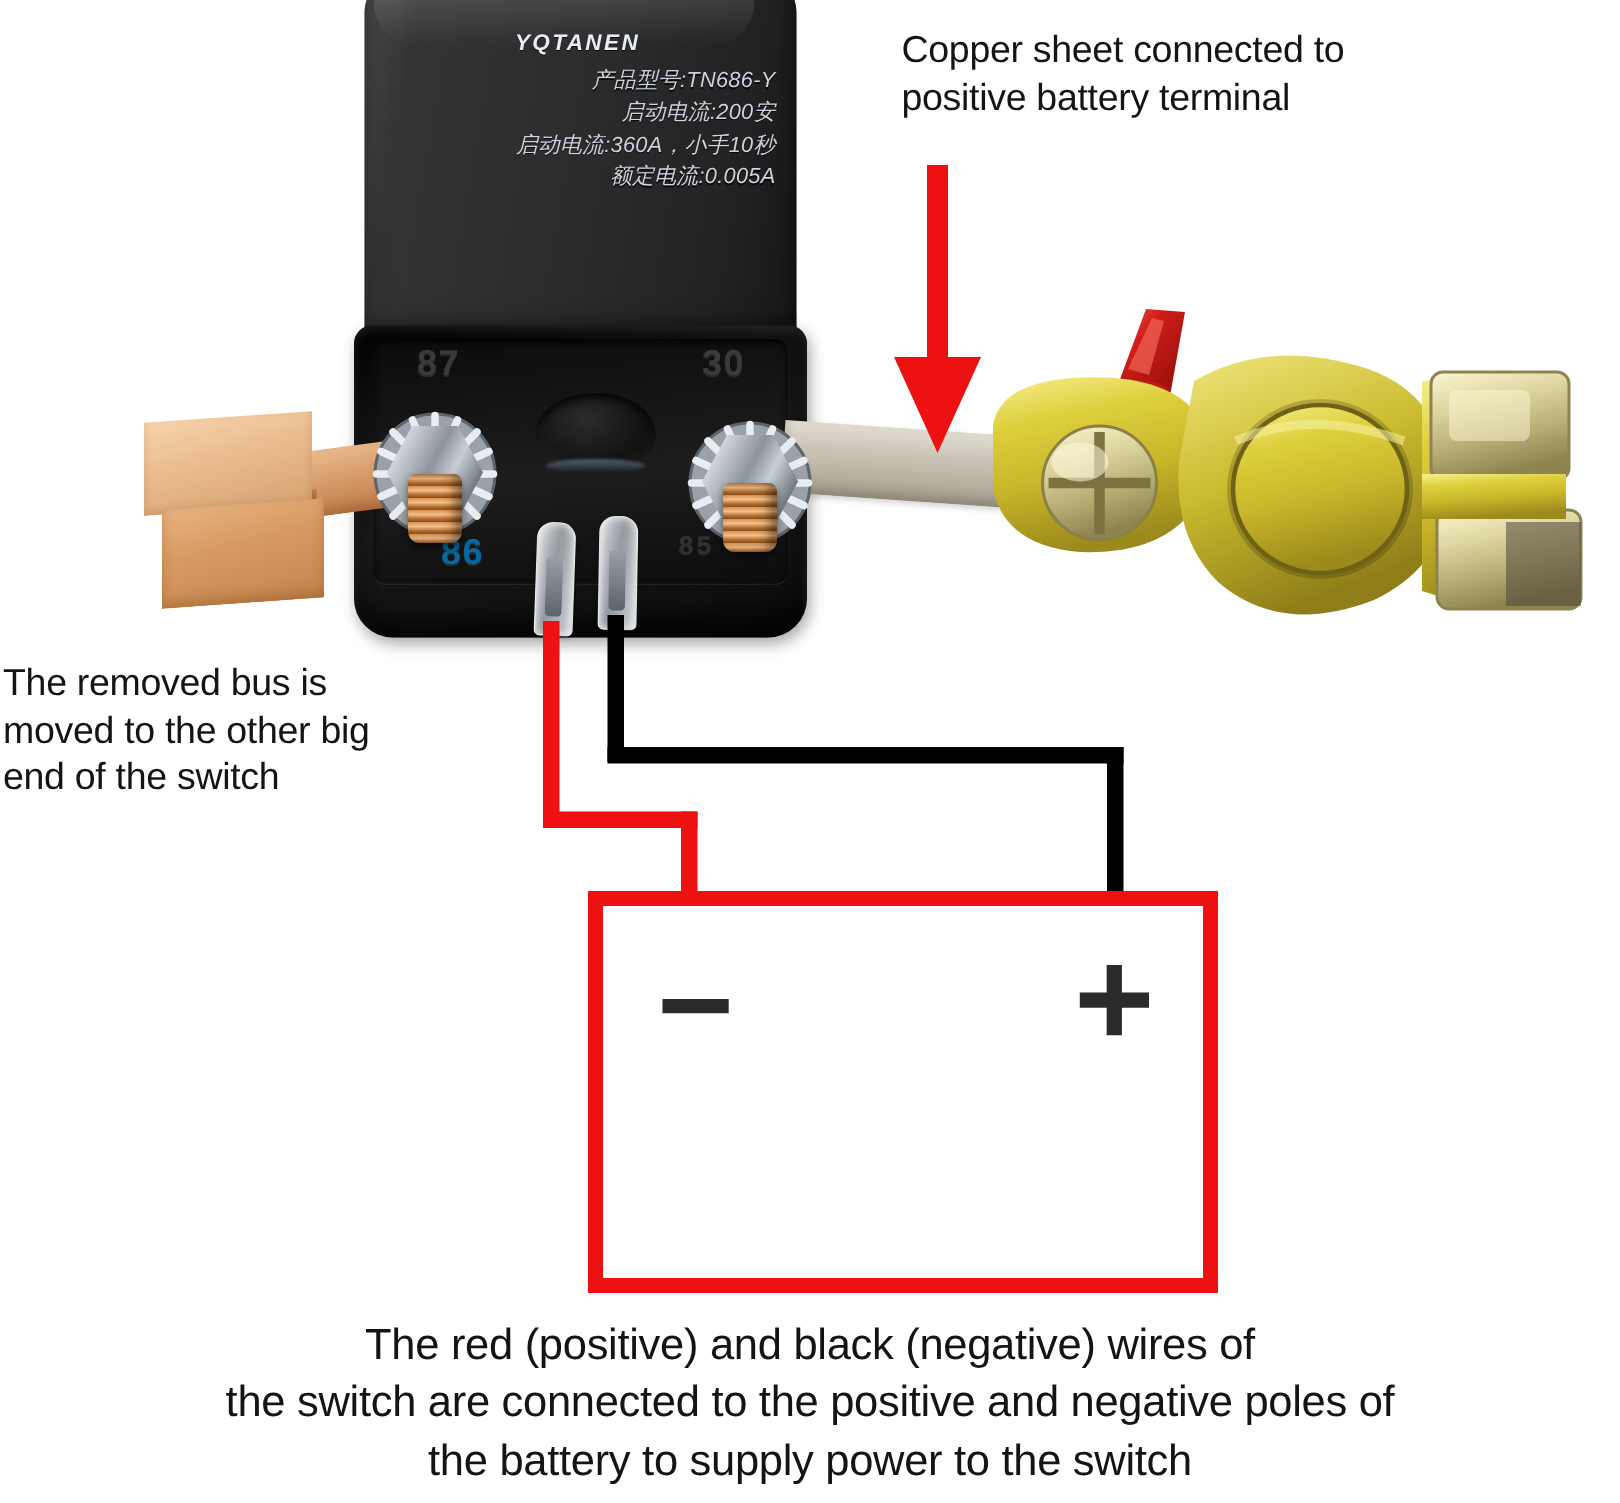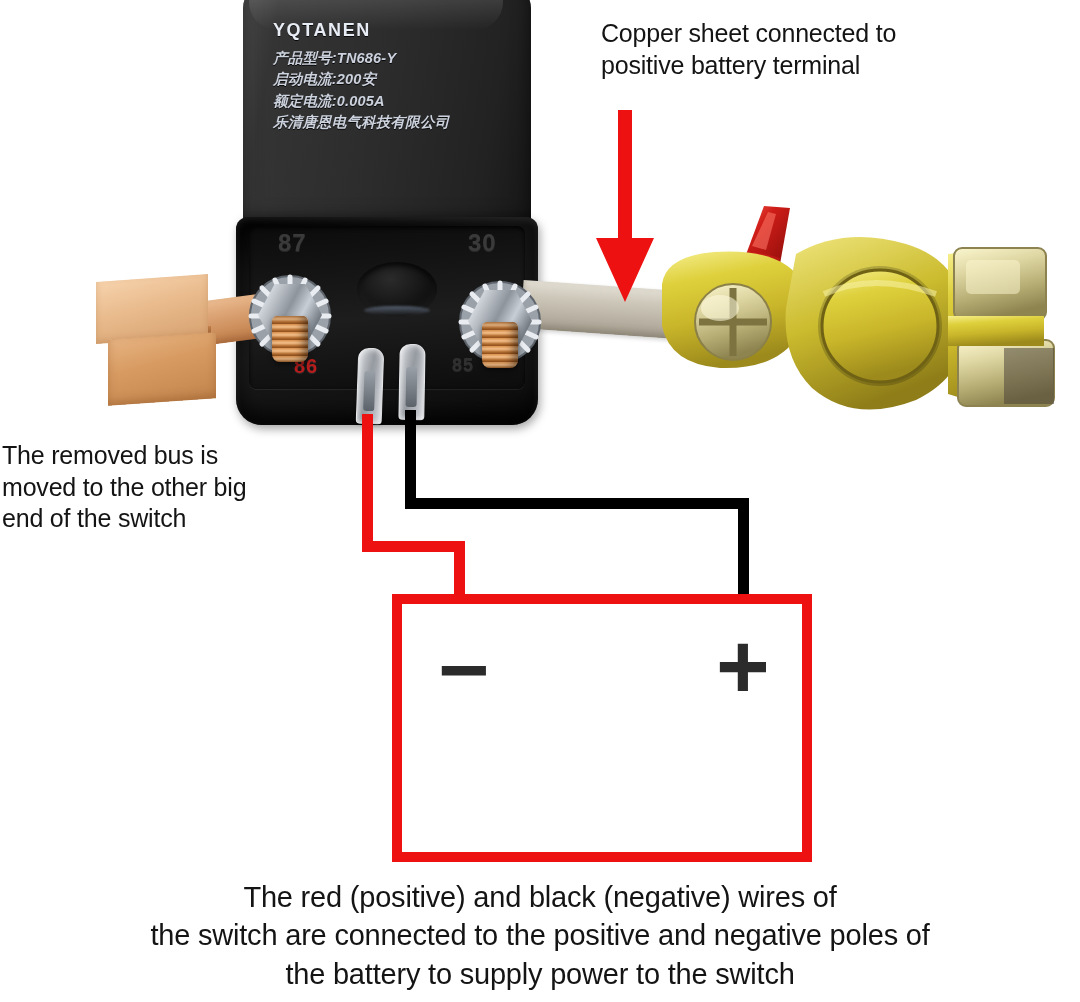--- a/index.html
+++ b/index.html
@@ -56,28 +56,28 @@
     background:linear-gradient(180deg,rgba(255,255,255,.16),rgba(255,255,255,0));
     pointer-events:none;
   }
   #label{
     position:absolute;
     left:30px; top:36px; right:14px;
     color:#d6dbe6;
     text-shadow:0 1px 0 rgba(0,0,0,.8);
   }
   #brand{
-    font-size:18px; font-weight:bold; 
+    font-size:15px; font-weight:bold; font-style:italic;
     letter-spacing:1.6px; color:#e8ecf5;
-    padding-right:20px; margin-bottom:7px;
+    text-align:center; padding-right:20px; margin-bottom:7px;
   }
   .spec{
-    font-size:14.5px; font-weight:bold; font-style:italic;
+    font-size:14.5px; font-weight:normal; font-style:italic;
     letter-spacing:.2px; line-height:1.47;
-    color:#ccd2de; white-space:nowrap;
+    color:#ccd2de; white-space:nowrap;text-align:right;
   }
 
   
   #base{
     position:absolute;
     left:236px; top:217px;
     width:302px; height:208px;
     border-radius:12px 12px 26px 26px;
     background:
       linear-gradient(170deg,#000 0%,#121212 22%,#1b1b1b 55%,#101010 84%,#050505 100%);
@@ -89,22 +89,22 @@
     border-radius:8px;
     background:linear-gradient(175deg,#0b0b0b,#1d1d1d 55%,#0c0c0c);
     box-shadow:inset 0 2px 4px rgba(0,0,0,.9), 0 1px 0 rgba(255,255,255,.07);
   }
   .molded{
     position:absolute; color:#3a3a3a; font-size:24px; font-weight:bold;
     letter-spacing:1px; text-shadow:0 1px 0 rgba(255,255,255,.10);
   }
   #mark-87{ left:278px; top:229px; }
   #mark-30{ left:468px; top:229px;text-align:right; }
-  #mark-86{ left:294px; top:355px; font-size:20px; color:#b91c1c;}
-  #mark-85{ left:452px; top:355px; font-size:18px; color:#303030;}
+  #mark-86{ left:294px; top:355px; font-size:24px; color:#0369a1;}
+  #mark-85{ left:452px; top:355px; font-size:18px; color:#303030;font-family:Liberation Mono, monospace;}
   #oval{
     position:absolute; left:357px; top:262px; width:80px; height:54px;
     border-radius:50%;
     background:radial-gradient(ellipse at 42% 32%,#2b2b2b 0%,#141414 55%,#070707 100%);
     box-shadow:inset 0 -4px 8px rgba(255,255,255,.07), inset 0 3px 6px rgba(0,0,0,.9);
   }
   #oval-hl{
     position:absolute; left:364px; top:306px; width:66px; height:9px;
     border-radius:50%;
     background:linear-gradient(180deg,rgba(140,160,190,.55),rgba(60,70,90,0));
@@ -198,22 +198,22 @@
 <body>
 
 <div id="stage">
 
   <div id="relay">
     <div id="relay-sheen"></div>
     <div id="label">
       <div id="brand">YQTANEN</div>
       <div class="spec">产品型号:TN686-Y</div>
       <div class="spec">启动电流:200安</div>
+      <div class="spec">启动电流:360A，小手10秒</div>
       <div class="spec">额定电流:0.005A</div>
-      <div class="spec">乐清唐恩电气科技有限公司</div>
     </div>
   </div>
 
   <div id="base">
     <div id="base-inner"></div>
   </div>
 
   <div class="molded" id="mark-87">87</div>
   <div class="molded" id="mark-30">30</div>
   <div class="molded" id="mark-86">86</div>

